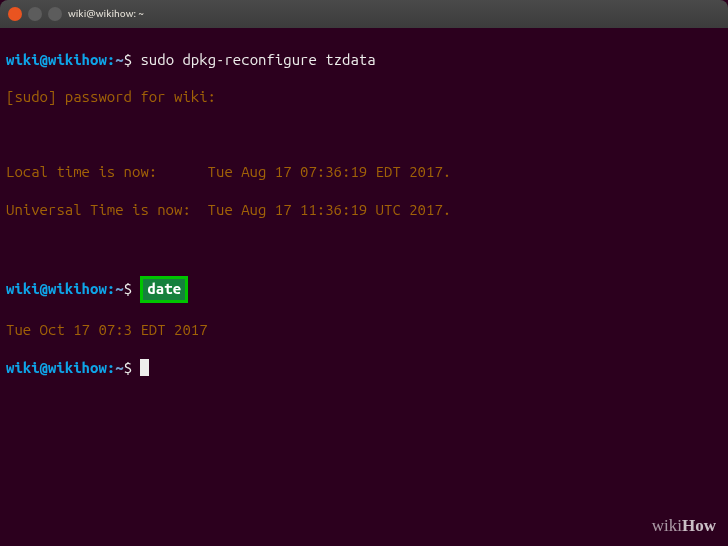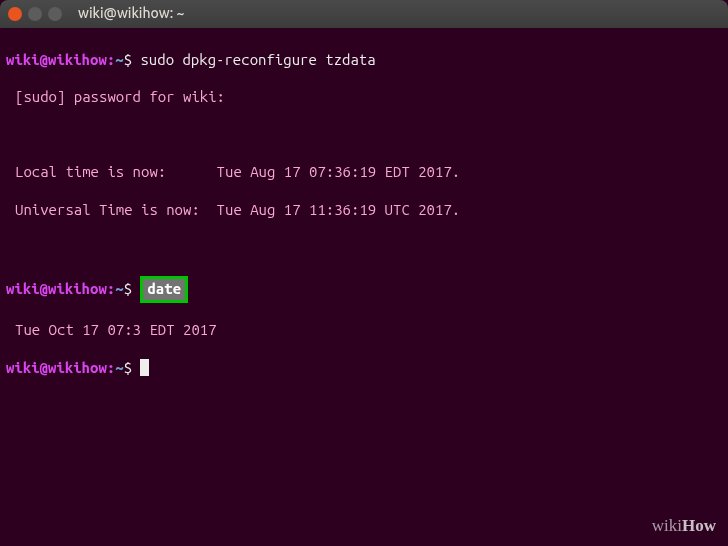--- a/index.html
+++ b/index.html
@@ -35,38 +35,37 @@
       height: 14px;
       border-radius: 50%;
       display: inline-block;
     }
     .btn-close { background: #e95420; }
     .btn-min { background: #5c5c5c; }
     .btn-max { background: #5c5c5c; }
     .window-title {
       color: #dfdbd2;
       font-family: 'Ubuntu', sans-serif;
-      font-size: 14px;
+      font-size: 10px;
       font-weight: 500;
-      margin-left: 10px;
     }
     .terminal-body {
       flex: 1;
       background: #2c001e;
       padding: 4px 6px;
       color: #eeeeec;
       white-space: pre;
     }
-    .prompt-user { color: #d946ef; font-weight: bold; }
+    .prompt-user { color: #0ea5e9; font-weight: bold; }
     .prompt-path { color: #729fcf; font-weight: bold; }
     .prompt-dollar { color: #eeeeec; }
     .cmd { color: #eeeeec; }
-    .out { color: #f9a8d4; margin-left: 9px; }
+    .out { color: #a16207; }
     .highlight-box {
-      background: #737373;
+      background: #15803d;
       color: #ffffff;
       padding: 1px 4px;
       border: 3px solid #00c400;
       display: inline-block;
       font-weight: bold;
     }
     .cursor {
       display: inline-block;
       width: 9px;
       height: 17px;

